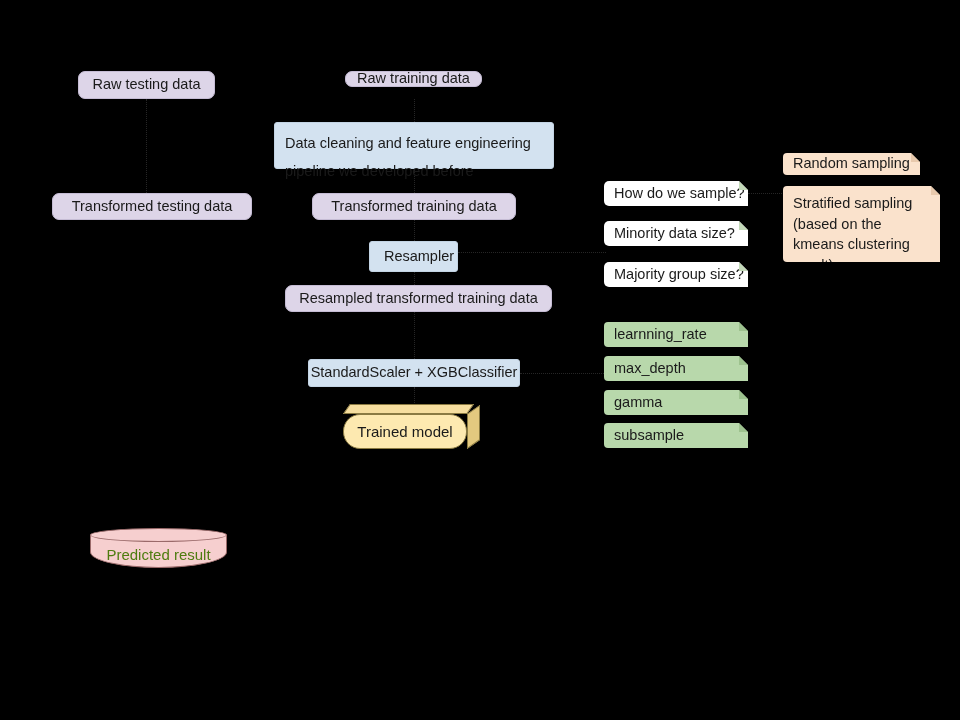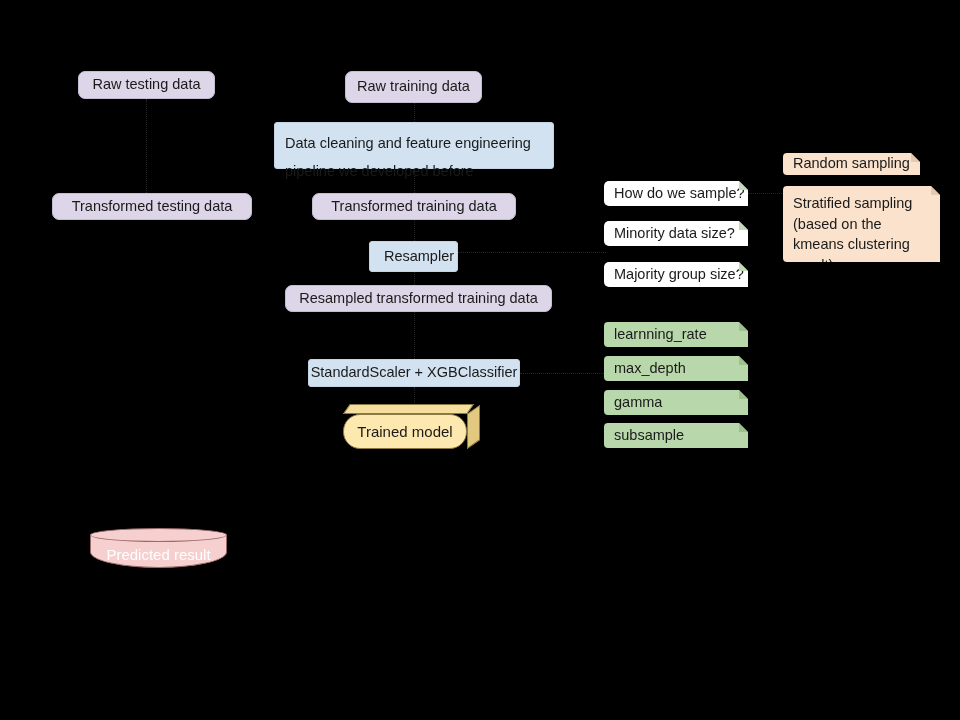--- a/index.html
+++ b/index.html
@@ -145,21 +145,21 @@
     border-radius: 50%;
     box-sizing: border-box;
   }
   .cylinder .cyl-label {
     position: absolute;
     left: 0; right: 0;
     top: 12px; bottom: 0;
     display: flex;
     align-items: center;
     justify-content: center;
-    color: #ffffff;
+    color: #4d7c0f;
     font-size: 15px;
     text-align: center;
   }
 
   
   .conn-v {
     position: absolute;
     width: 0;
     border-left: 1px dotted #262626;
   }
@@ -182,21 +182,21 @@
   <div class="conn-v" style="left:414px; top:312px; height:47px;"></div>
   <div class="conn-v" style="left:414px; top:387px; height:24px;"></div>
   <div class="conn-h" style="left:458px; top:252px; width:148px;"></div>
   <div class="conn-h" style="left:520px; top:373px; width:86px;"></div>
   <div class="conn-h" style="left:748px; top:193px; width:36px;"></div>
 
   <div class="node lavender" style="left:78px; top:71px; width:137px; height:28px;">
     <span>Raw testing data</span>
   </div>
 
-  <div class="node lavender" style="left:345px; top:71px; width:137px; height:32px;">
+  <div class="node lavender" style="left:345px; top:71px; width:137px; height:16px;">
     <span>Raw training data</span>
   </div>
 
   <div class="node blue left" style="left:274px; top:122px; width:280px; height:47px;">
     <span>Data cleaning and feature engineering</span>
     <span>pipeline we developed before</span>
   </div>
 
   <div class="node lavender" style="left:52px; top:193px; width:200px; height:27px;">
     <span>Transformed testing data</span>

